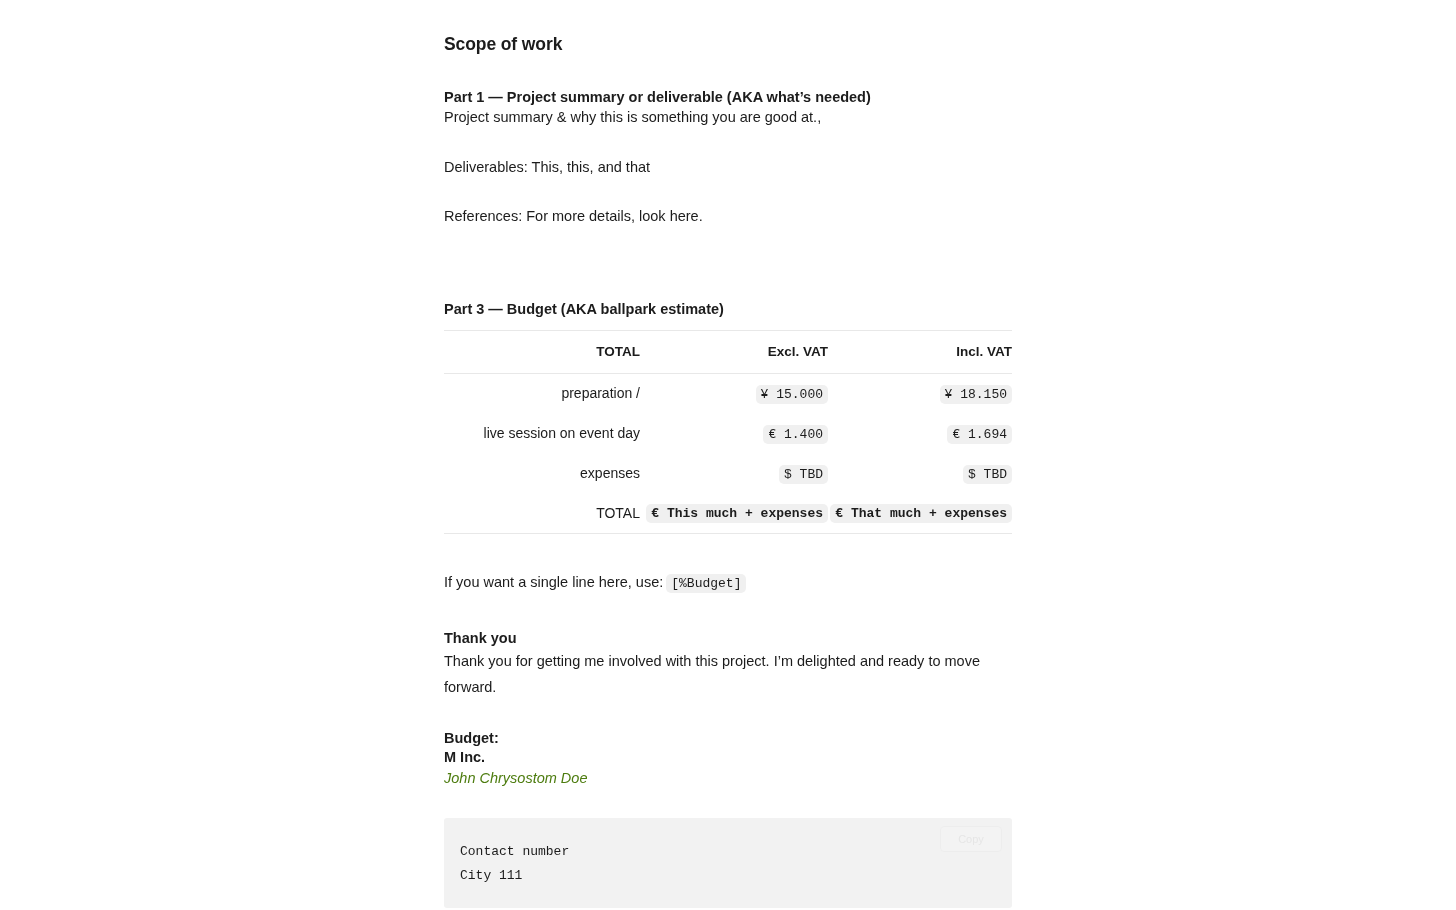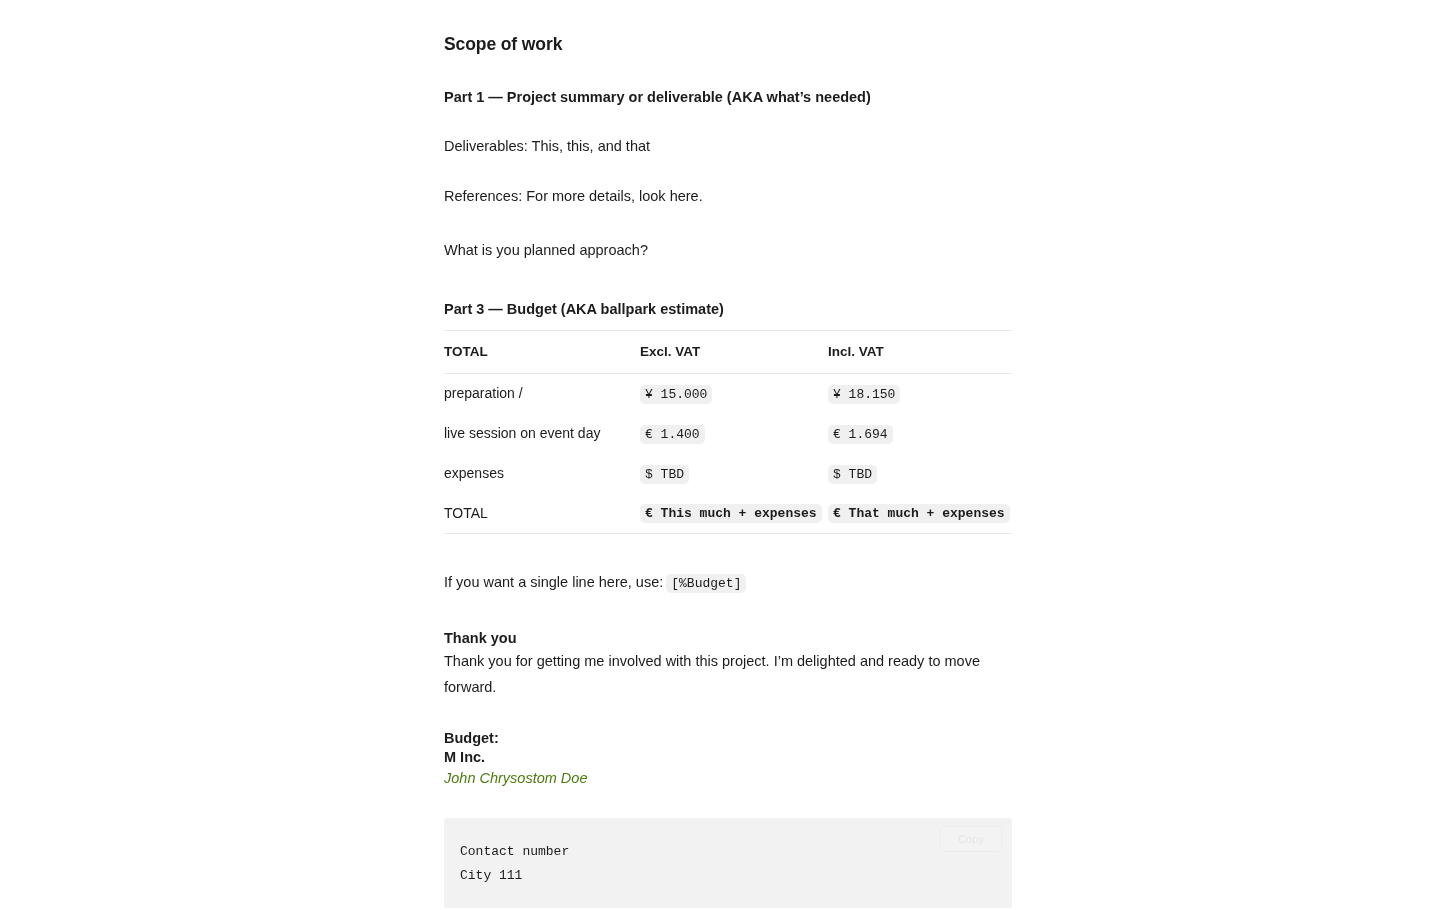--- a/index.html
+++ b/index.html
@@ -85,21 +85,21 @@
 
   
   .budget-table {
     width: 100%;
     border-collapse: collapse;
     margin-top: 10px;
     table-layout: fixed;
   }
   .budget-table th,
   .budget-table td {
-    text-align: left;
+    text-align: right;
     padding: 0;
     vertical-align: middle;
   }
   .col-label { width: 196px; }
   .col-excl  { width: 188px; }
   .col-incl  { width: 184px; }
 
   .budget-table thead tr {
     border-top: 1px solid #e8e8e8;
     border-bottom: 1px solid #e8e8e8;
@@ -184,32 +184,32 @@
 <body>
 
 <div class="page">
   <div class="content">
 
     <h1 class="doc-title">Scope of work</h1>
 
     <div class="sp-part1"></div>
 
     <h2 class="section-heading">Part 1 — Project summary or deliverable (AKA what’s needed)</h2>
+    <p class="body-line">Project summary &amp; why this is something you are good at.,</p>
 
     <div class="sp-block"></div>
 
     <p class="body-line">Deliverables: This, this, and that</p>
 
     <div class="sp-block"></div>
 
     <p class="body-line">References: For more details, look here.</p>
 
     <div class="sp-part2"></div>
 
-    <p class="body-line">What is you planned approach?</p>
 
     <div class="sp-part3"></div>
 
     <h2 class="section-heading">Part 3 — Budget (AKA ballpark estimate)</h2>
 
     <table class="budget-table">
       <thead>
         <tr>
           <th class="col-label">TOTAL</th>
           <th class="col-excl">Excl. VAT</th>

